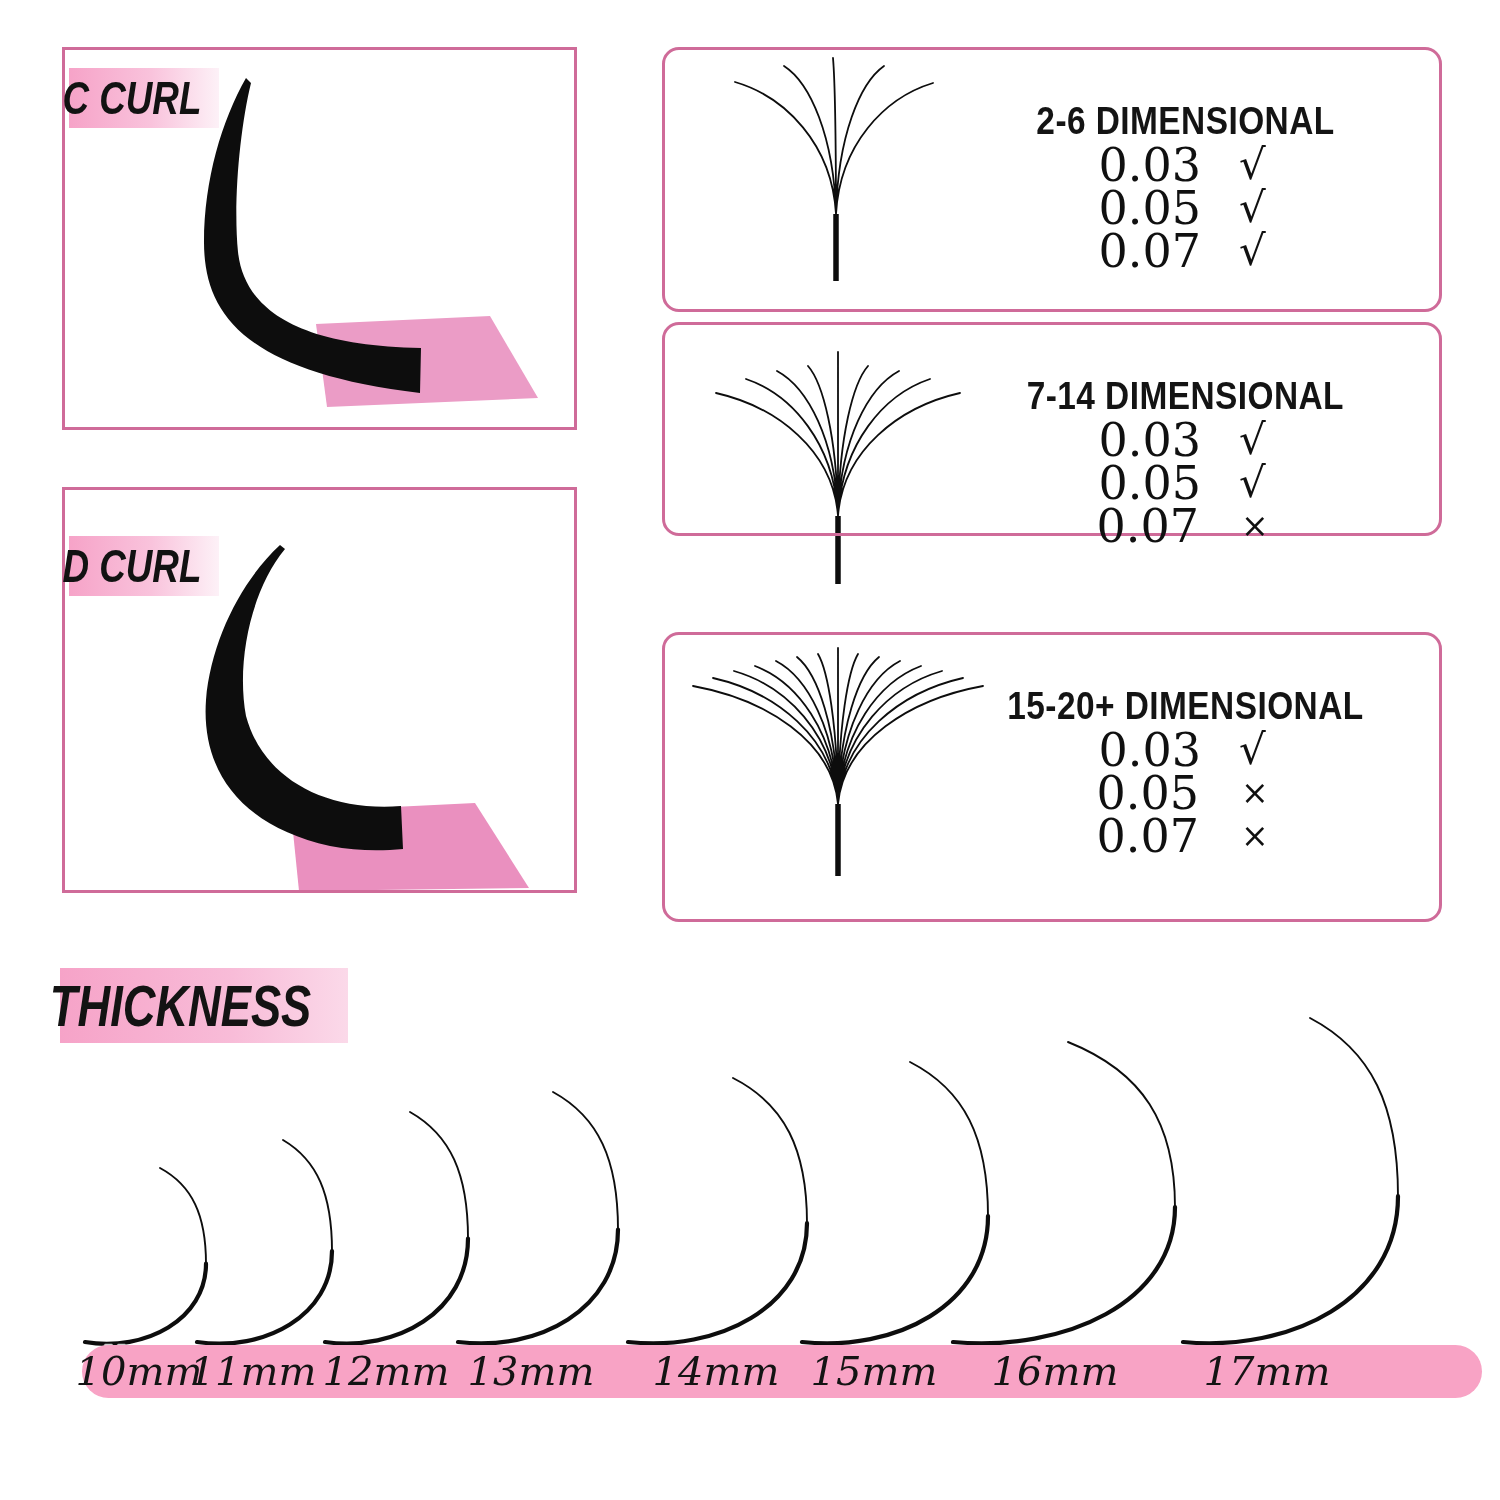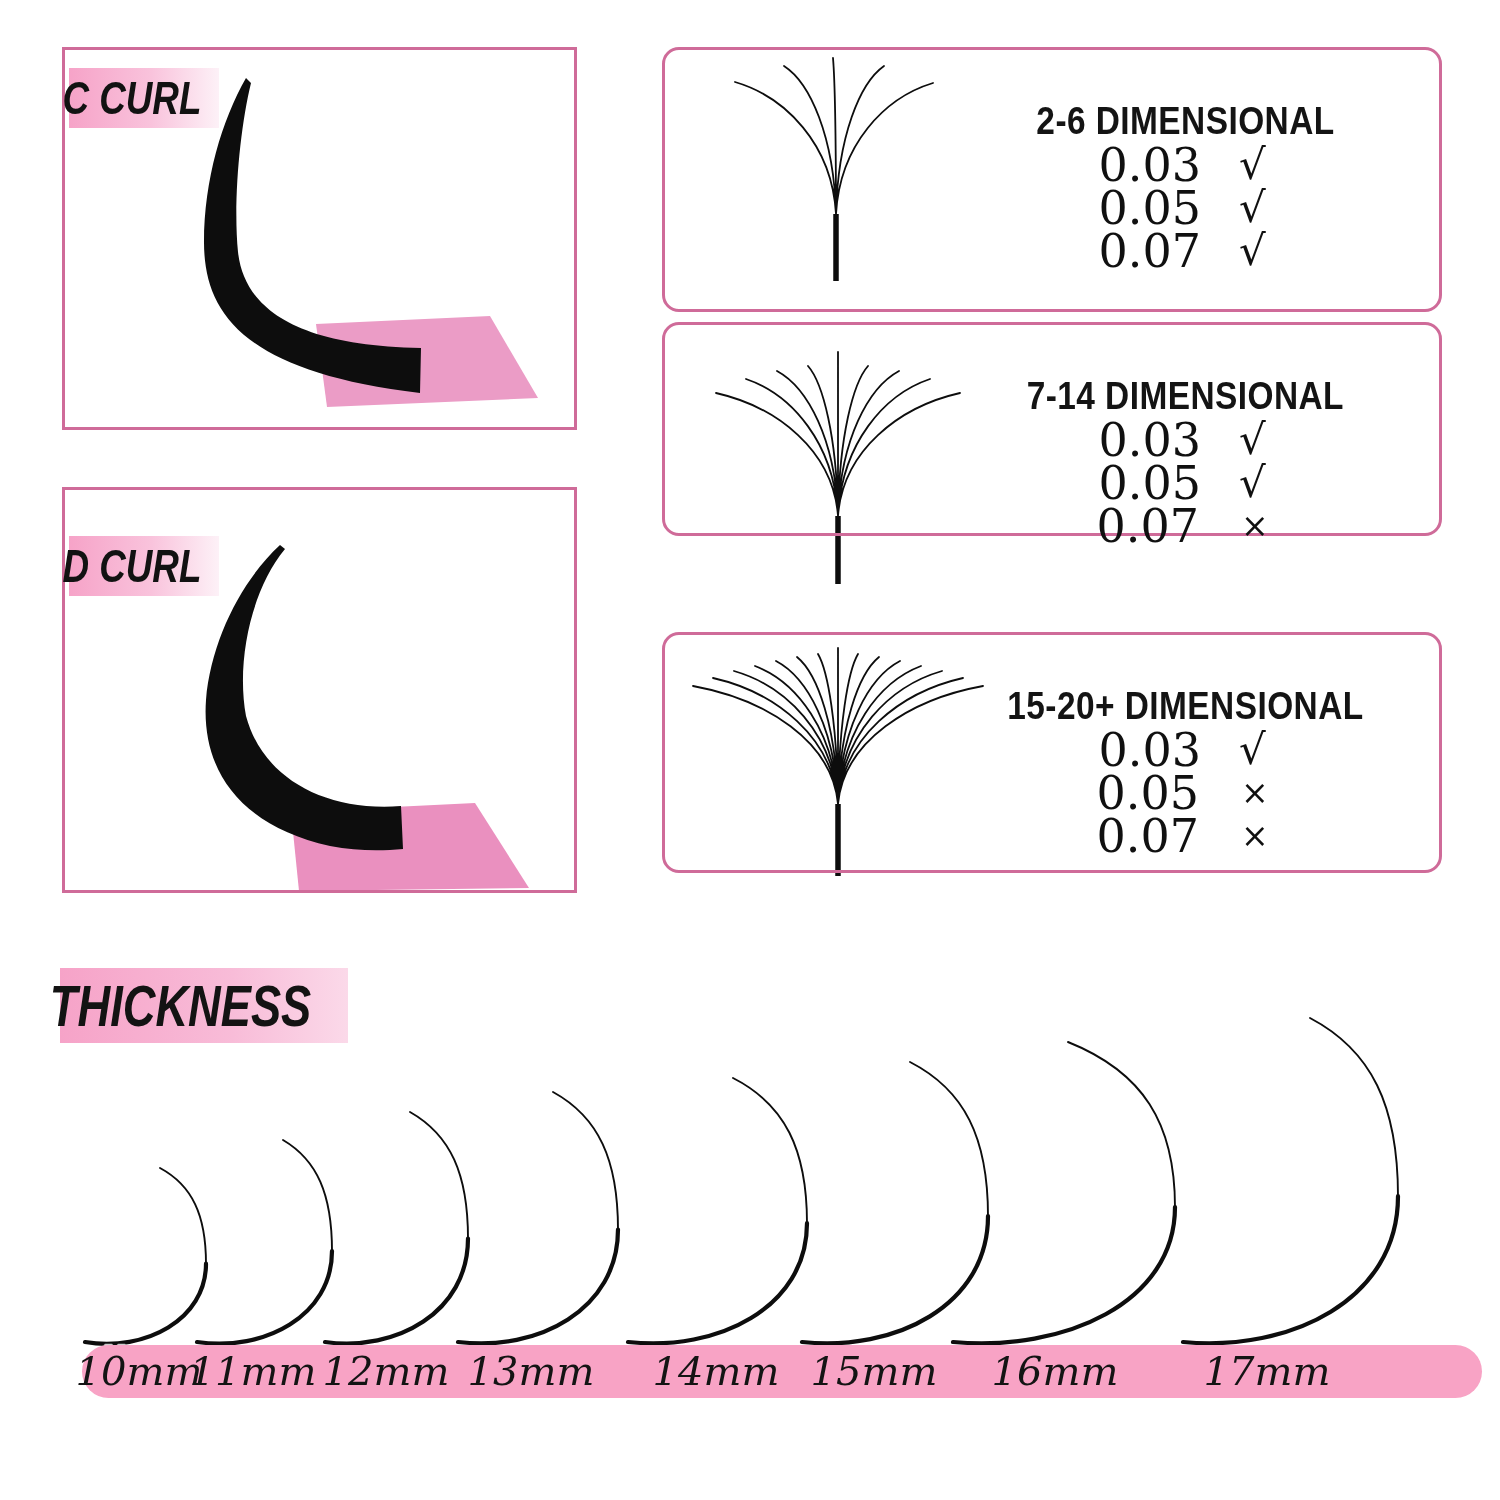--- a/index.html
+++ b/index.html
@@ -121,21 +121,21 @@
         <span class="mark">√</span>
         </div>
       <div class="dim-row">
         <span class="val">0.07</span>
         <span class="mark cross">×</span>
         </div>
     </div>
   </div>
 </div>
 
-<div class="card dim-card" style="top:632px;height:241px">
+<div class="card dim-card" style="top:632px;height:290px">
   <div class="dim-text">
     <div class="dim-title">
       <span class="txt">15-20+ DIMENSIONAL</span></div>
     <div class="dim-rows">
       <div class="dim-row">
         <span class="val">0.03</span>
         <span class="mark">√</span>
         </div>
       <div class="dim-row">
         <span class="val">0.05</span>

